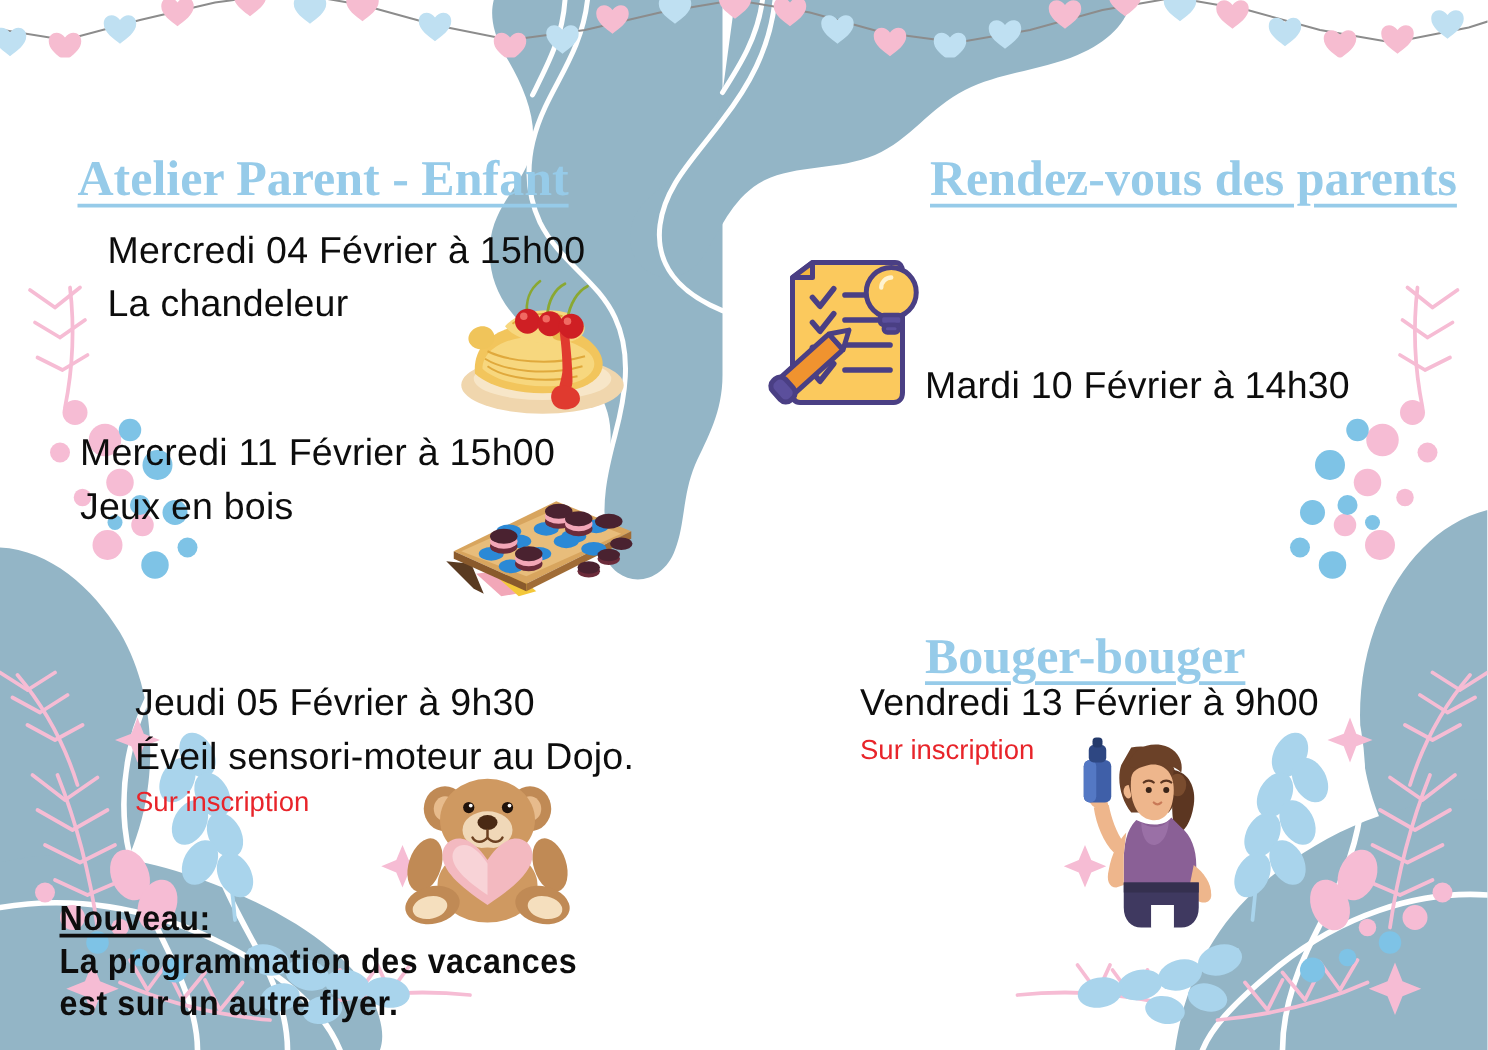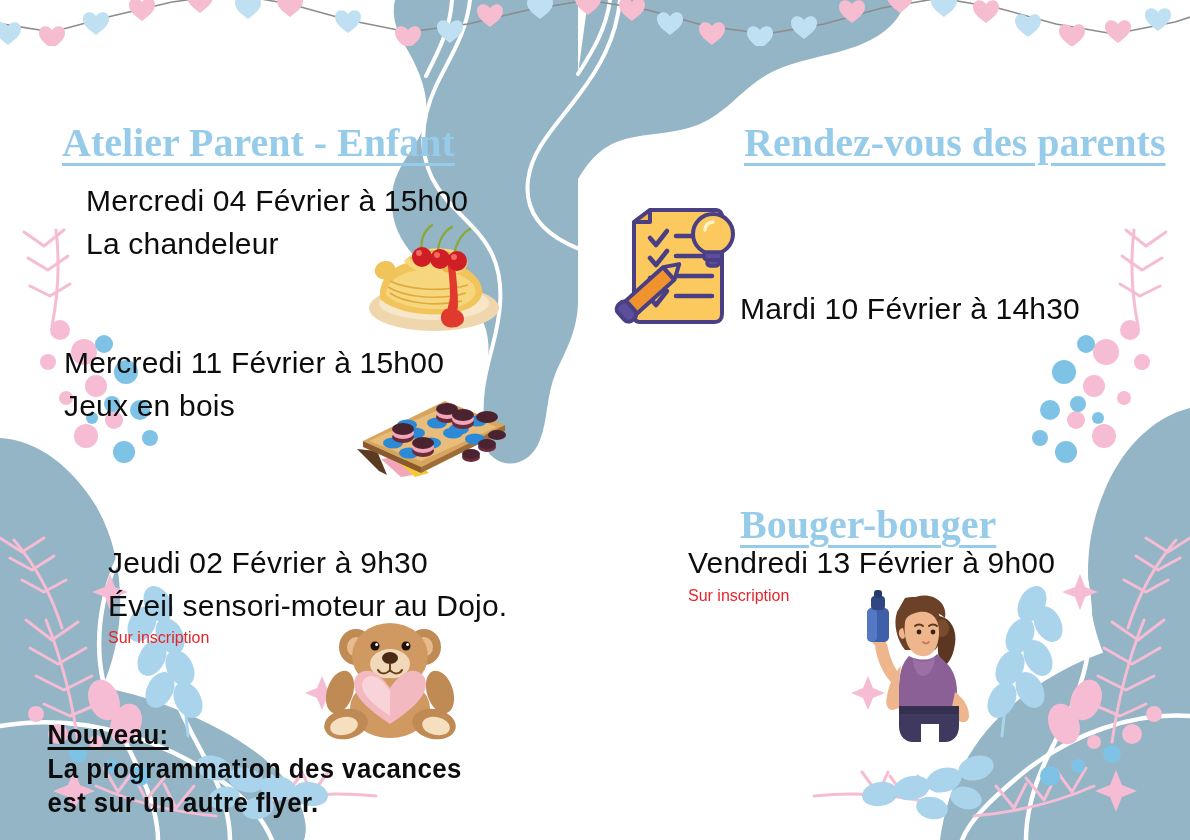--- a/index.html
+++ b/index.html
@@ -39,21 +39,21 @@
     font-family:"Liberation Sans",sans-serif;
     font-size:30px;
     color:#0d0d0d;
     line-height:1.42;
     white-space:nowrap;
     letter-spacing:0.2px;
   }
   .line.reg{font-weight:400;}
   .sub{
     font-family:"Liberation Sans",sans-serif;
-    font-size:16px;
+    font-size:22px;
     color:#e8242a;
     line-height:1.35;
     white-space:nowrap;
   }
 
   #e1{left:74px;top:180px;margin-left:12px;}
   #e2{left:64px;top:342px;}
   #e3{left:108px;top:542px;}
   #e4{left:740px;top:180px;}
   #e5{left:740px;top:288px;text-align:center;}
@@ -503,21 +503,21 @@
 
     <h2 class="col-title" id="t-rdv">Rendez-vous des parents</h2>
 
 
     <div class="evt" id="e5">
       <div class="line reg">Mardi 10 Février à 14h30</div>
     </div>
 
 
     <div class="evt" id="e3">
-      <div class="line reg">Jeudi 02 Février à 9h30</div>
+      <div class="line reg">Jeudi 05 Février à 9h30</div>
       <div class="line reg">Éveil sensori-moteur au Dojo.</div>
       <div class="sub">Sur inscription</div>
     </div>
 
     <h2 class="col-title" id="t-bouger">Bouger-bouger</h2>
 
     <div class="evt" id="e6">
       <div class="line reg">Vendredi 13 Février à 9h00</div>
       <div class="sub">Sur inscription</div>
     </div>

